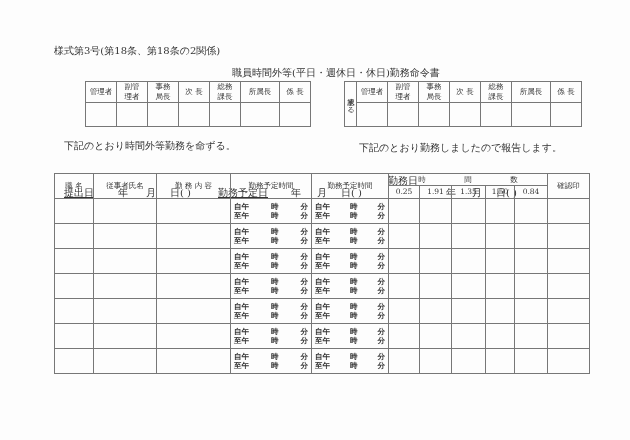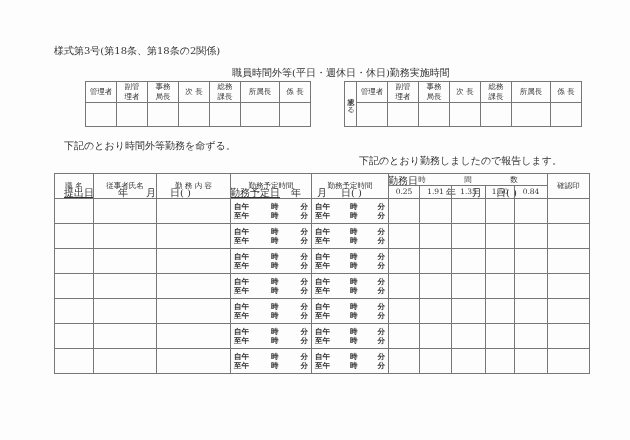--- a/index.html
+++ b/index.html
@@ -9,21 +9,21 @@
   .t { font-size:10px; white-space:nowrap; }
   table { border-collapse:collapse; position:absolute; }
   td { border:1px solid #777; padding:0; text-align:center; vertical-align:middle; font-size:7.5px; color:#333; line-height:10px; }
   .u { text-decoration:underline;margin-top:30px; }
   .tt { display:flex; justify-content:space-between; padding:0 3px; line-height:9.5px;font-weight:bold; }
 </style>
 </head>
 <body>
 
 <div class="abs t" style="left:54px;top:44px;">様式第3号(第18条、第18条の2関係)</div>
-<div class="abs t" style="left:232px;top:66px;">職員時間外等(平日・週休日・休日)勤務実施時間</div>
+<div class="abs t" style="left:232px;top:66px;">職員時間外等(平日・週休日・休日)勤務命令書</div>
 
 <table style="left:85px;top:81px;">
   <tbody>
       <tr style="height:21px;" id="apl-head">
         <td style="width: 30px; white-space: pre-line;">管理者</td>
         <td style="width: 30px; white-space: pre-line;">副管
 理者</td>
         <td style="width: 30px; white-space: pre-line;">事務
 局長</td>
         <td style="width: 30px; white-space: pre-line;">次 長</td>
@@ -67,29 +67,29 @@
         <td></td>
         <td></td>
         <td></td>
         <td></td>
         <td></td>
       </tr>
 </tbody>
   </table>
 
 <div class="abs t" style="left:64px;top:139px;">下記のとおり時間外等勤務を命ずる。</div>
-<div class="abs t" style="left:359px;top:154px;">下記のとおり勤務しましたので報告します。</div>
+<div class="abs t" style="left:359px;top:141px;">下記のとおり勤務しましたので報告します。</div>
 
 <div class="abs t u" style="left:64px;top:156px;">提出日</div>
 <div class="abs t u" style="left:80px;top:156px;width:100px;">
     <span style="position:absolute;left:38px">年</span>
     <span style="position:absolute;left:66px">月</span>
     <span style="position:absolute;left:90px">日(  )</span>
   </div>
-<div class="abs t u" style="left:230px;top:156px;">勤務予定日</div>
+<div class="abs t u" style="left:218px;top:156px;">勤務予定日</div>
 <div class="abs t u" style="left:255px;top:156px;width:110px;">
     <span style="position:absolute;left:36px">年</span>
     <span style="position:absolute;left:62px">月</span>
     <span style="position:absolute;left:86px">日(  )</span>
   </div>
 <div class="abs t u" style="left:388px;top:144px;">勤務日</div>
 <div class="abs t u" style="left:410px;top:156px;width:110px;">
     <span style="position:absolute;left:36px">年</span>
     <span style="position:absolute;left:62px">月</span>
     <span style="position:absolute;left:86px">日(  )</span>

